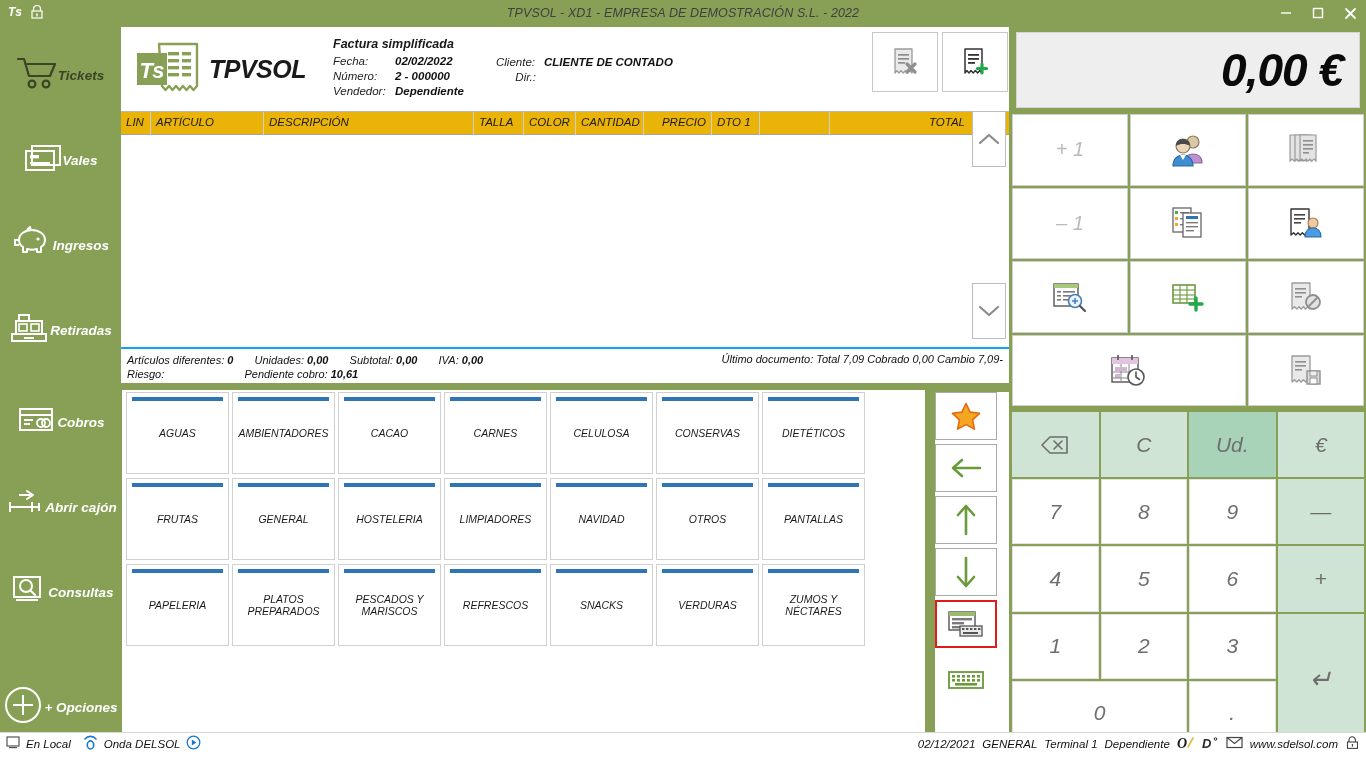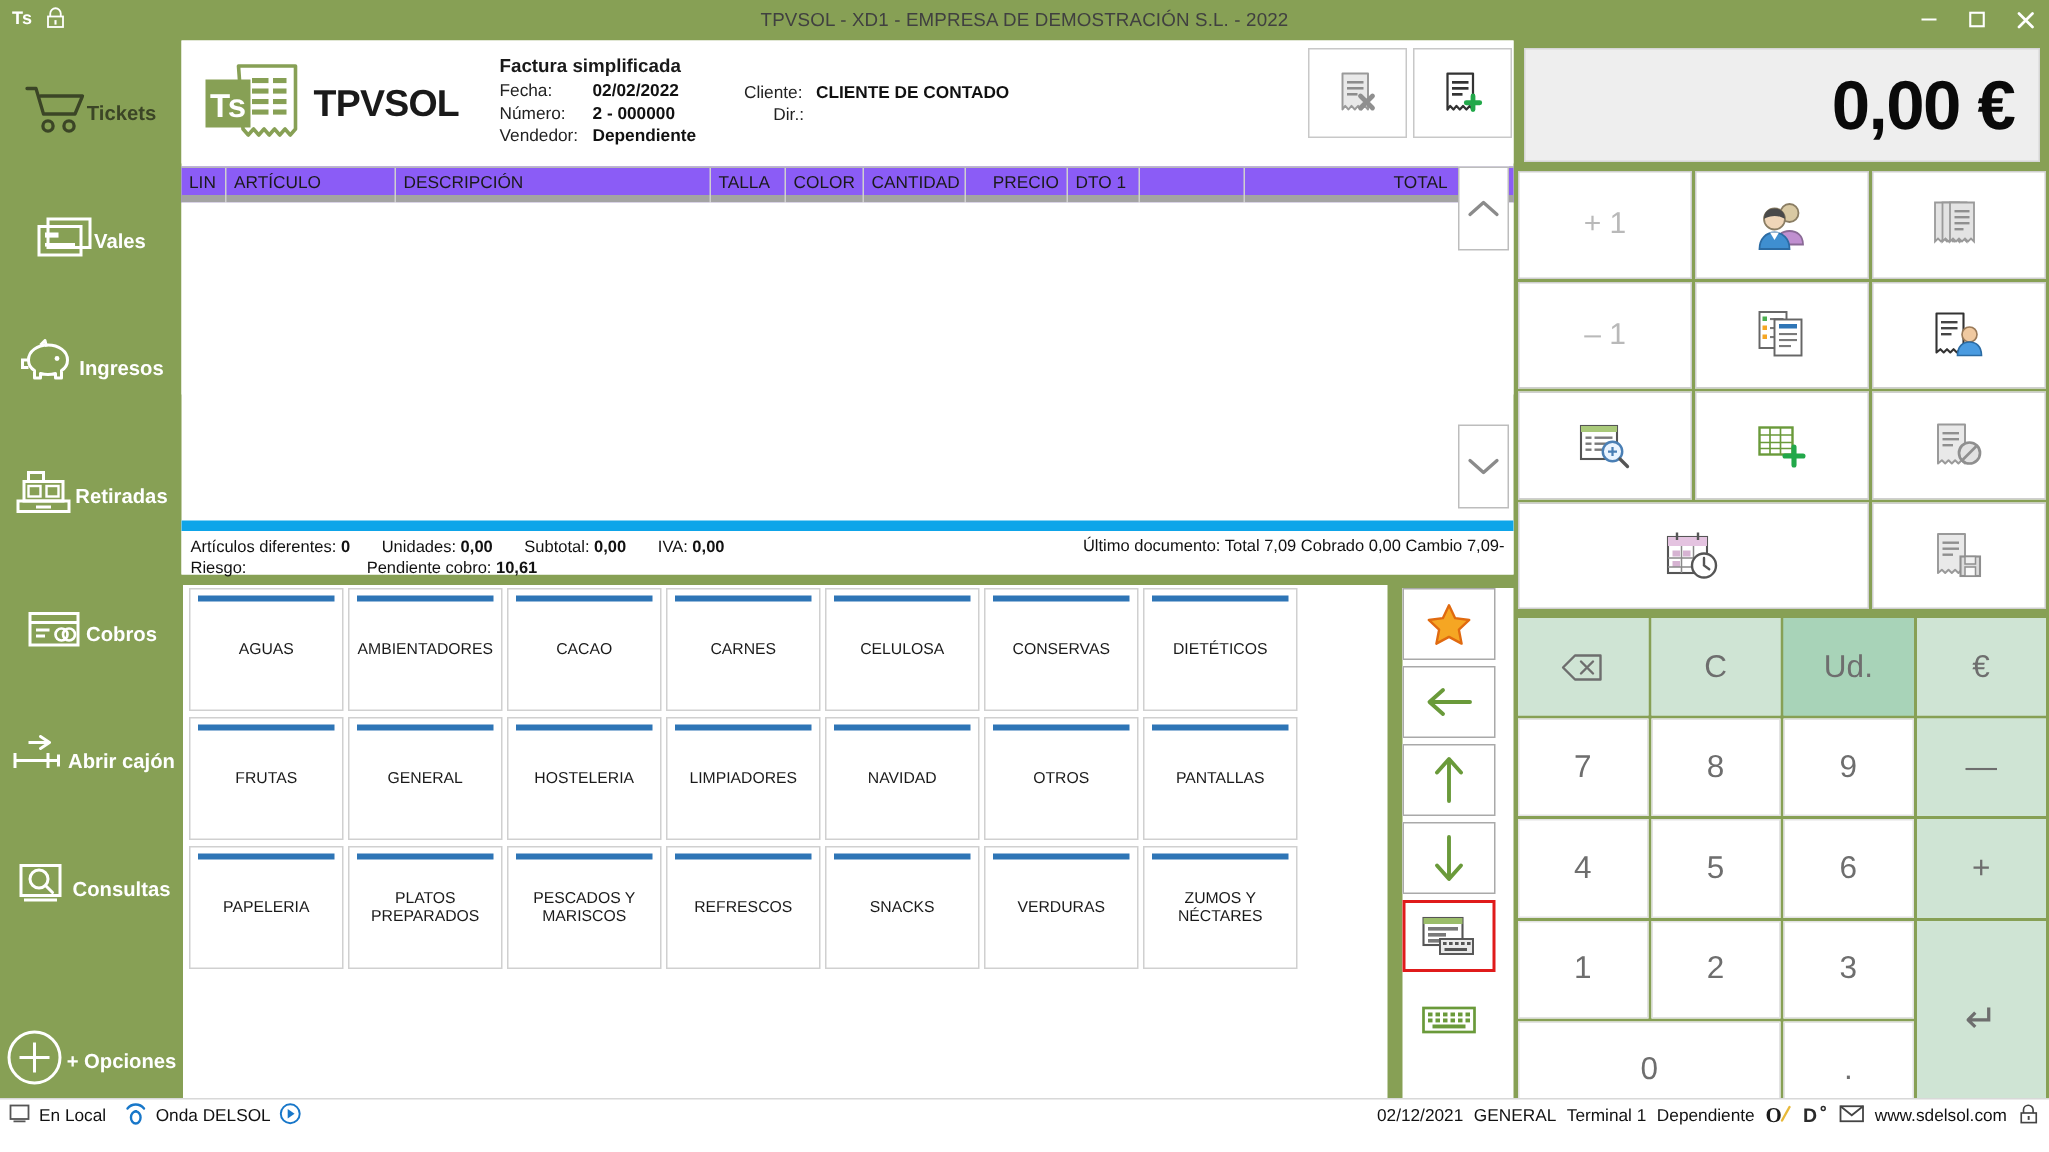--- a/index.html
+++ b/index.html
@@ -6,20 +6,21 @@
   html, body {
     width: 1366px; height: 768px;
     font-family: "Liberation Sans", sans-serif;
     overflow: hidden;
     background: #ffffff;
   }
   #app {
     position: relative;
     width: 1366px; height: 752px;
     background: #87a055;
+    font-style: italic;
   }
 
   
   .titlebar {
     position: absolute; left: 0; top: 0; width: 1366px; height: 26px;
     background: #87a055; color: #ffffff;
   }
   .tb-ts {
     position: absolute; left: 8px; top: 5px; font-size: 12px; font-weight: bold;
     color: #ffffff; letter-spacing: .3px;
@@ -71,35 +72,35 @@
   .cli-row .v { font-weight: bold; color: #111; }
   .doc-acts { position: absolute; right: 1px; top: 5px; display: flex; gap: 4px; }
   .doc-act {
     width: 66px; height: 60px; border: 1px solid #c8c8c8; background: #fff;
     display: flex; align-items: center; justify-content: center; cursor: pointer;
   }
 
   
   .grid-head {
     position: absolute; left: 0; top: 84px; width: 888px; height: 24px;
-    border-top: 1px solid #b8b8b8; border-bottom: 5px solid #a3a3a3;
-    display: flex; font-size: 11.5px; color: #1a1a1a; background: #8b5cf6;
+    border-top: 1px solid #b8b8b8; border-bottom: 1px solid #a3a3a3;
+    display: flex; font-size: 11.5px; color: #1a1a1a; background: #eab308;
   }
   .gh { border-right: 1px solid #cfcfcf; padding: 4px 5px 0 5px; height: 23px; overflow: hidden; white-space: nowrap; }
   .gh.r { text-align: right; }
   .grid-body { position: absolute; left:0; top:108px; width: 888px; height: 128px; background:#fff; }
   .scroll-col { position: absolute; right: 1px; top: 84px; width: 36px; height: 236px; }
   .sc-btn {
     position: absolute; left: 0; width: 34px; height: 56px; border: 1px solid #bdbdbd;
     background: #fff; display:flex; align-items:center; justify-content:center; cursor:pointer;
   }
 
   .doc-foot {
     position: absolute; left: 0; bottom: 0; width: 888px; height: 36px;
-    border-top: 7px solid #0ea5e9; font-size: 11px; color: #111; background:#fff;
+    border-top: 2px solid #0ea5e9; font-size: 11px; color: #111; background:#fff;
   }
   .foot-l { position: absolute; left: 6px; top: 4px; }
   .foot-line { line-height: 14px; white-space: nowrap; }
   .foot-line .k { color: #111; }
   .foot-line .v { font-weight: bold; }
   .foot-r { position: absolute; right: 6px; top: 4px; font-size: 11px; }
   .sp-b { display:inline-block; width: 18px; }
 
   
   .cat-area {

